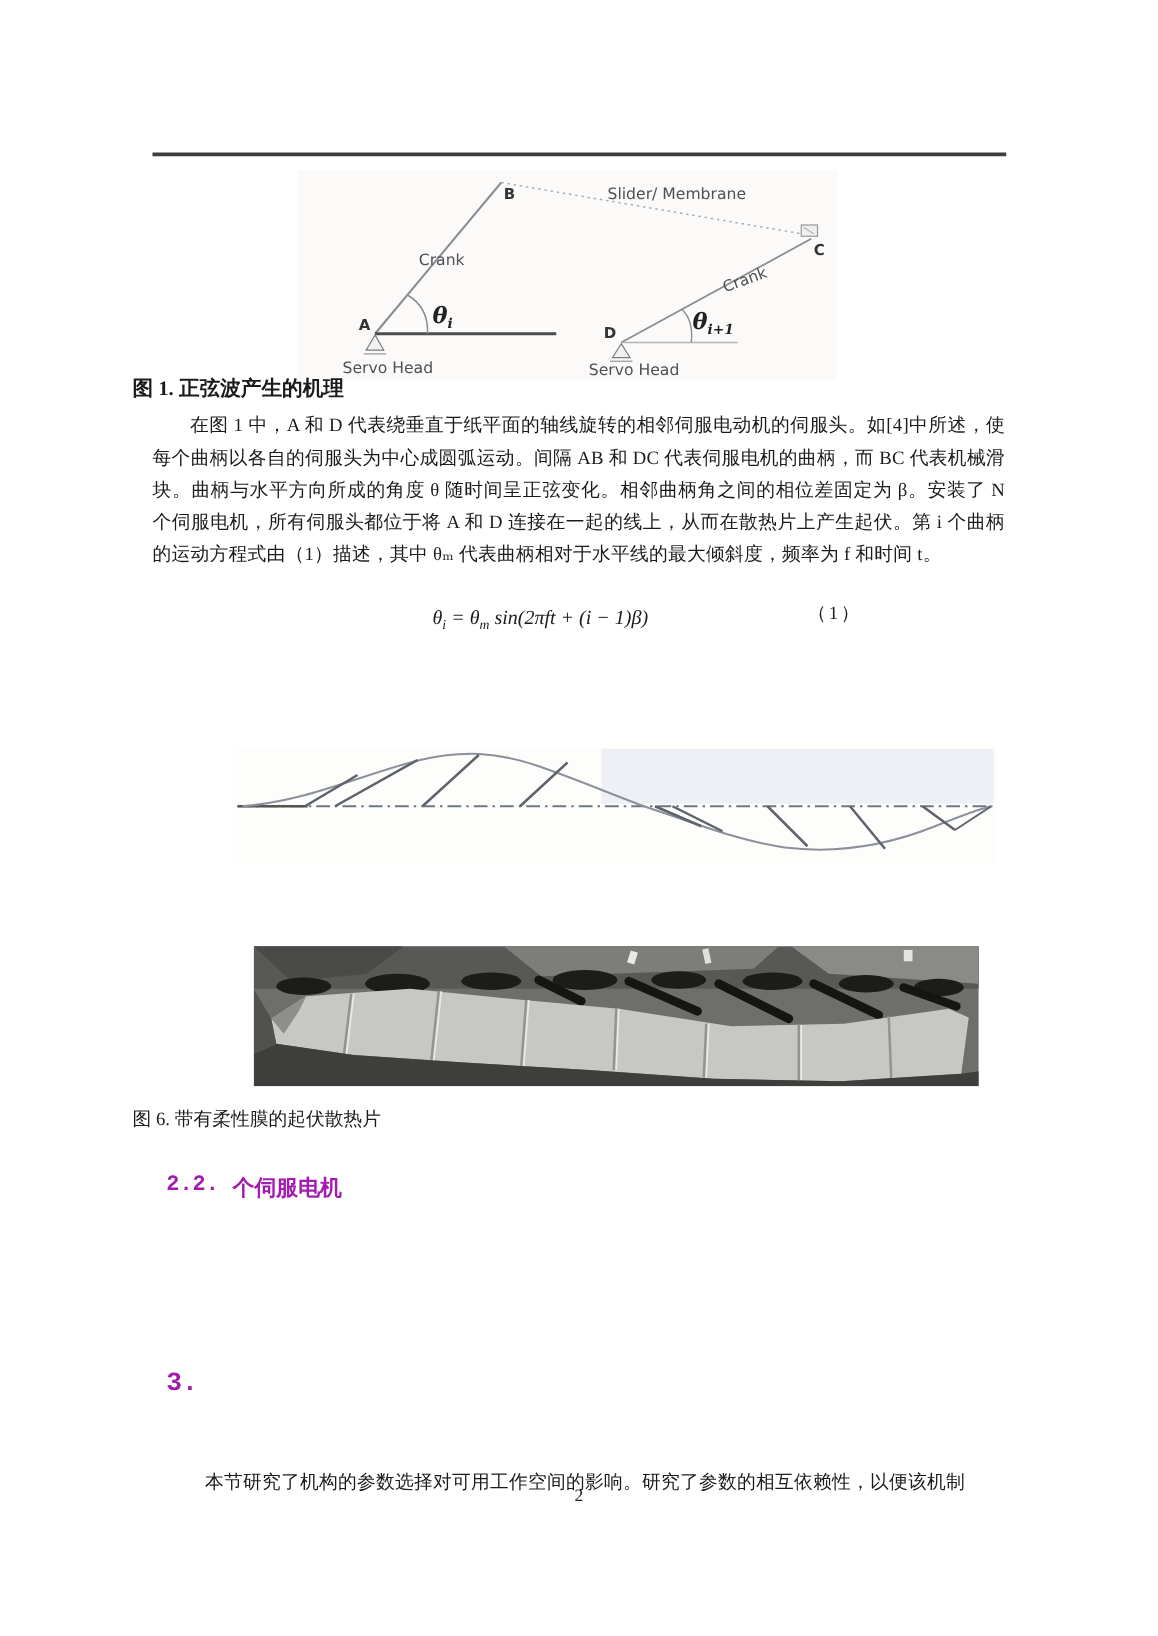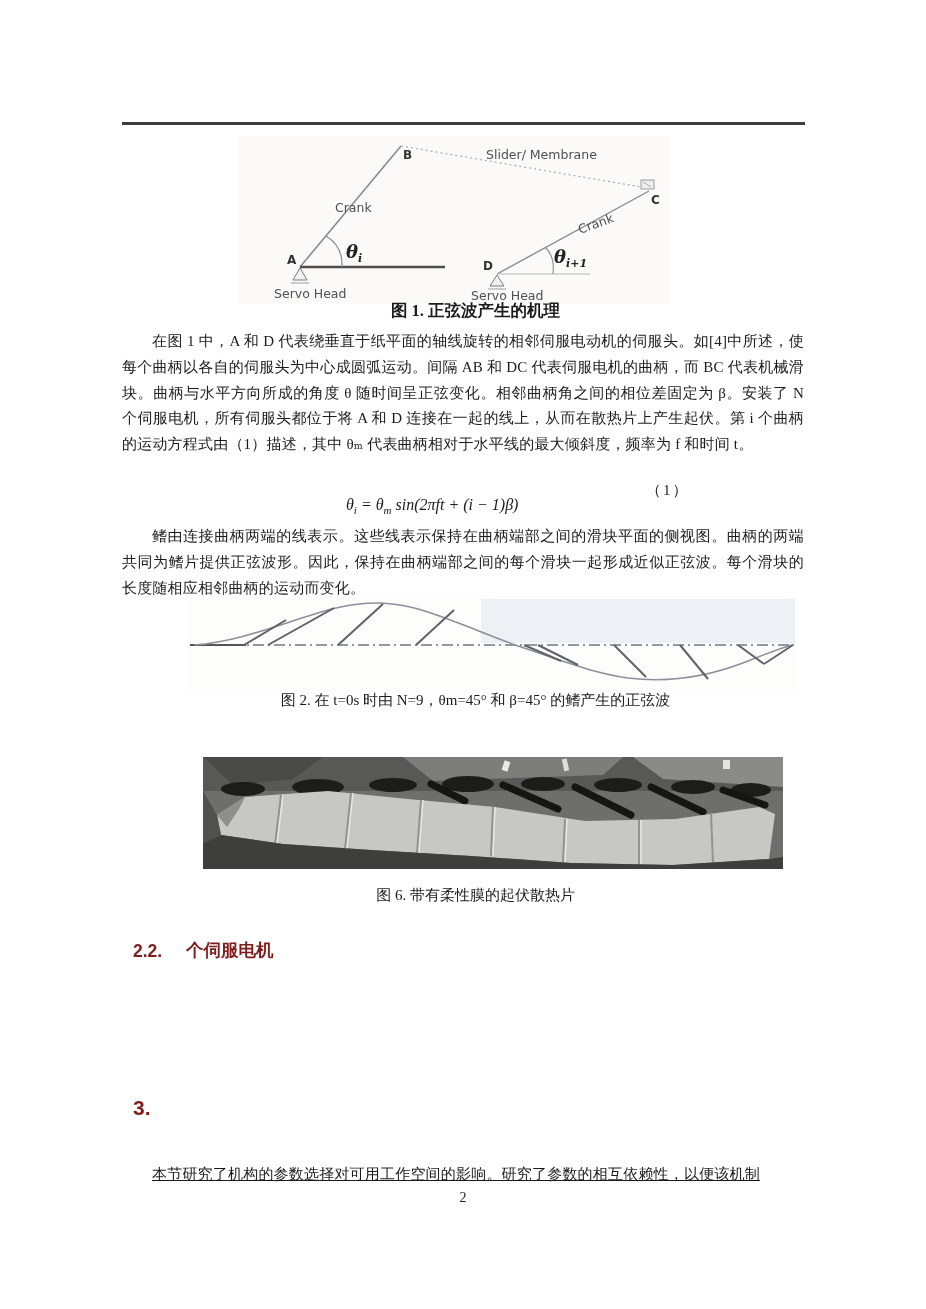--- a/index.html
+++ b/index.html
@@ -4,27 +4,27 @@
 <style>
   html,body{margin:0;padding:0;background:#e9e9e9;}
   #page{
     position:relative;width:926px;height:1309px;margin:0 auto;background:#ffffff;
     font-family:"Liberation Serif","DejaVu Serif",serif;color:#1b1b1b;overflow:hidden;
   }
   .abs{position:absolute;}
   .rule{left:122px;top:122px;width:683px;height:3px;background:#3d3d3d;}
   .para{left:122px;width:682px;font-size:15px;line-height:25.8px;text-align:justify;letter-spacing:.2px;}
   .indent{text-indent:2em;}
-  .caption{left:134px;width:683px;text-align:center;font-size:15px;}
+  .caption{left:106px;width:683px;text-align:left;font-size:15px;}
   .cap-bold{font-weight:bold;font-size:16.5px;}
   .equation{left:122px;top:478px;width:683px;height:28px;font-size:16px;}
-  .eq-body{position:absolute;left:224px;top:18px;font-style:italic;text-align:right;}
+  .eq-body{position:absolute;left:224px;top:8px;font-style:italic;text-align:right;}
   .eq-body sub{font-size:11px;font-style:italic;}
   .eq-num{position:absolute;left:524px;top:3px;font-style:normal;font-size:15px;letter-spacing:2px;}
-  .heading{font-family:Liberation Sans, sans-serif;font-weight:bold;color:#7f1d1d;display:flex;align-items:flex-end;}
+  .heading{font-family:Liberation Mono, monospace;font-weight:bold;color:#a21caf;display:flex;}
   .h22{left:133px;top:938px;font-size:17.5px;}
   .h22 .sec-num{width:53px;}
   .h3{left:133px;top:1096px;font-size:21px;}
   .h3 .sec-num{width:27px;}
   .pagenum{left:0;top:1190px;width:926px;text-align:center;font-size:14px;color:#222;}
   svg text{font-family:"DejaVu Sans","Liberation Sans",sans-serif;}
   .theta-label{font-family:"DejaVu Serif","Liberation Serif",serif;font-weight:bold;font-style:italic;}
 </style>
 </head>
 <body>
@@ -72,21 +72,20 @@
 
   <div class="abs caption cap-bold" style="top:300px;">图 1. 正弦波产生的机理</div>
 
   <p class="abs para indent" style="top:329px;margin:0;">在图 1 中，A 和 D 代表绕垂直于纸平面的轴线旋转的相邻伺服电动机的伺服头。如[4]中所述，使每个曲柄以各自的伺服头为中心成圆弧运动。间隔 AB 和 DC 代表伺服电机的曲柄，而 BC 代表机械滑块。曲柄与水平方向所成的角度 θ 随时间呈正弦变化。相邻曲柄角之间的相位差固定为 β。安装了 N 个伺服电机，所有伺服头都位于将 A 和 D 连接在一起的线上，从而在散热片上产生起伏。第 i 个曲柄的运动方程式由（1）描述，其中 θₘ 代表曲柄相对于水平线的最大倾斜度，频率为 f 和时间 t。</p>
 
   <div class="abs equation">
     <span class="eq-body"><span>θ</span><sub>i</sub><span> = </span><span>θ</span><sub>m</sub><span> sin(2πft + (i − 1)β)</span></span>
     <span class="eq-num">（1）</span>
   </div>
 
-  <p class="abs para indent" style="top:524px;margin:0;">鳍由连接曲柄两端的线表示。这些线表示保持在曲柄端部之间的滑块平面的侧视图。曲柄的两端共同为鳍片提供正弦波形。因此，保持在曲柄端部之间的每个滑块一起形成近似正弦波。每个滑块的长度随相应相邻曲柄的运动而变化。</p>
 
   <svg class="abs" style="left:186px;top:597px;" width="612" height="94" viewBox="0 0 612 94">
     <rect x="0" y="0" width="612" height="94" fill="#fdfdfc"></rect>
     <rect x="295" y="2" width="314" height="44" fill="#e7ebf1" opacity="0.75"></rect>
 
     <line x1="4" y1="48" x2="608" y2="48" stroke="#6f7782" stroke-width="1.6" stroke-dasharray="11 4 2 4"></line>
     <line x1="4" y1="48" x2="60" y2="48" stroke="#555" stroke-width="2"></line>
 
     <path d="M 8 48 C 60 44 105 22 150 11 C 185 3 212 5 242 15 C 272 25 302 38 332 49 C 372 62 402 75 442 81 C 482 86 522 80 562 64 C 582 56 598 50 607 48" fill="none" stroke="#8b909a" stroke-width="1.6"></path>
 
@@ -95,21 +94,20 @@
     <line x1="152" y1="48" x2="197" y2="7" stroke="#5d626b" stroke-width="2"></line>
     <line x1="230" y1="48" x2="268" y2="13" stroke="#5d626b" stroke-width="2"></line>
     <line x1="338" y1="48" x2="375" y2="64" stroke="#5d626b" stroke-width="2"></line>
     <line x1="352" y1="48" x2="392" y2="68" stroke="#5d626b" stroke-width="2"></line>
     <line x1="428" y1="48" x2="460" y2="80" stroke="#5d626b" stroke-width="2"></line>
     <line x1="494" y1="48" x2="522" y2="82" stroke="#5d626b" stroke-width="2"></line>
     <line x1="552" y1="48" x2="578" y2="67" stroke="#5d626b" stroke-width="2"></line>
     <line x1="607" y1="48" x2="578" y2="67" stroke="#5d626b" stroke-width="1.6"></line>
   </svg>
 
-  <div class="abs caption" style="top:691px;">图 2. 在 t=0s 时由 N=9，θm=45° 和 β=45° 的鳍产生的正弦波</div>
 
 
   <svg class="abs" style="left:203px;top:757px;" width="580" height="112" viewBox="0 0 580 112">
     <rect x="0" y="0" width="580" height="112" fill="#6e6e6c"></rect>
 
     <rect x="0" y="0" width="580" height="34" fill="#585856"></rect>
     <path d="M0 0 L120 0 L90 22 L30 28 Z" fill="#4a4a48"></path>
     <path d="M200 0 L420 0 L400 18 L230 24 Z" fill="#7d7d7a"></path>
     <path d="M430 0 L580 0 L580 30 L460 22 Z" fill="#8a8a87"></path>
     <rect x="300" y="4" width="6" height="10" fill="#e8e8e6" transform="rotate(18 303 9)"></rect>
@@ -165,17 +163,17 @@
   <div class="abs heading h22">
     <span class="sec-num">2.2.</span>
     <span>个伺服电机</span>
   </div>
 
 
   <div class="abs heading h3">
     <span class="sec-num">3.</span>
   </div>
 
-  <p class="abs para indent" style="top:1162px;margin:0;text-decoration:underline;">本节研究了机构的参数选择对可用工作空间的影响。研究了参数的相互依赖性，以便该机制</p>
+  <p class="abs para indent" style="top:1162px;margin:12px;">本节研究了机构的参数选择对可用工作空间的影响。研究了参数的相互依赖性，以便该机制</p>
 
   <div class="abs pagenum">2</div>
 
 </div>
 
 </body></html>

